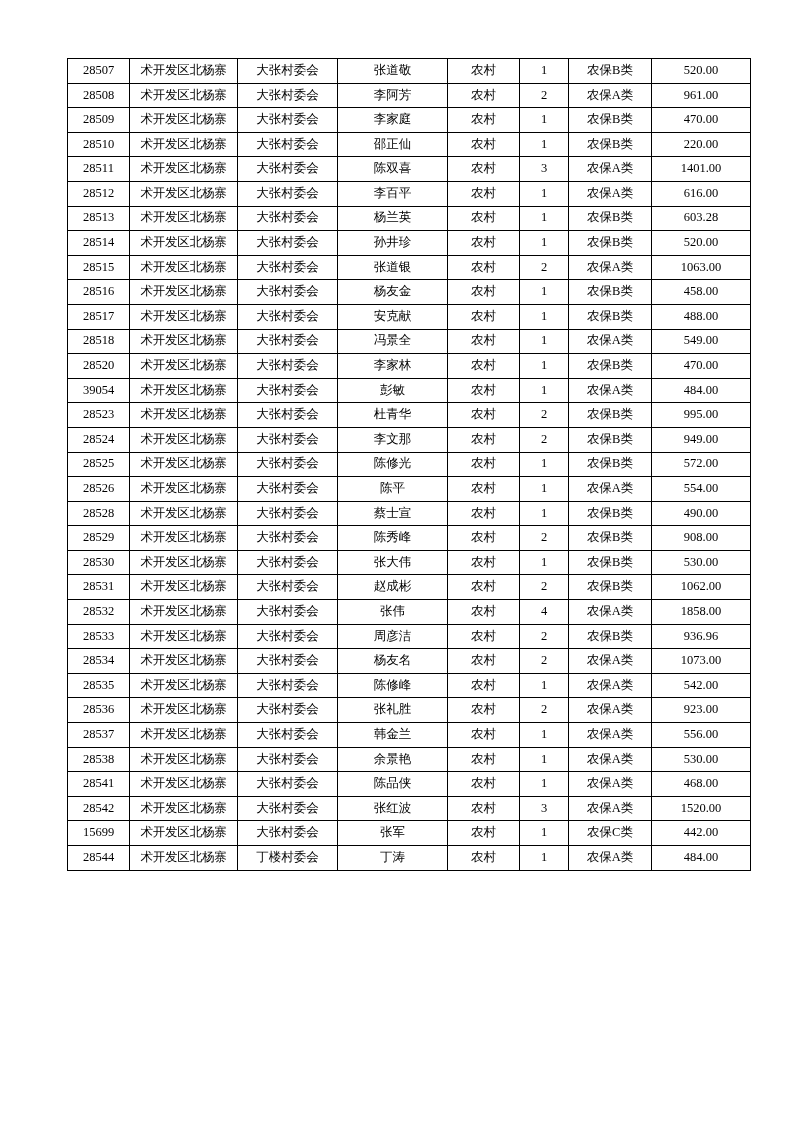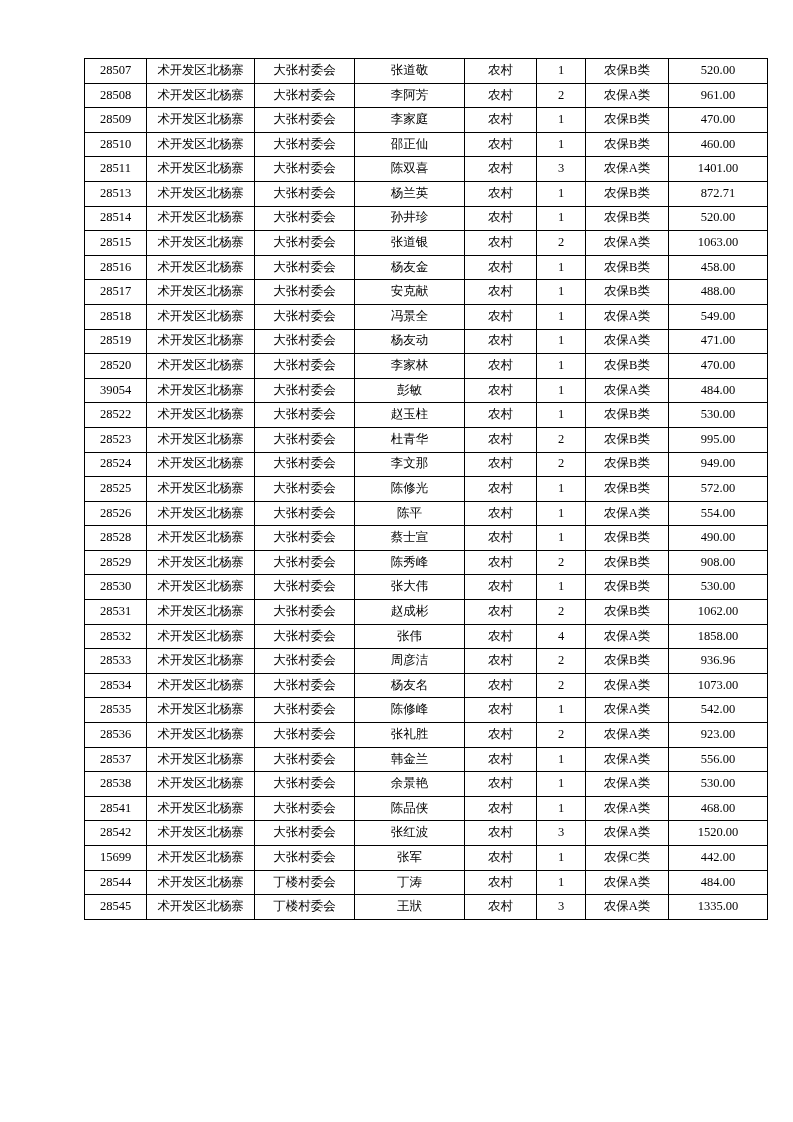--- a/index.html
+++ b/index.html
@@ -14,21 +14,20 @@
     color: #000000;
   }
   .page {
     position: relative;
     width: 631px;
     height: 1122px;
     box-sizing: border-box;
     padding-top: 58px;
     padding-left: 67px;
     padding-right: 100px;
-    margin-left: 17px;
   }
   table.data-table {
     border-collapse: collapse;
     table-layout: fixed;
     width: 659px;
   }
   table.data-table td {
     border: 1px solid #000000;
     height: 23.6px;
     font-size: 12.5px;
@@ -104,41 +103,51 @@
           <td class="cell-amount">470.00</td>
         </tr>
         <tr>
           <td>28510</td>
           <td class="cell-town">术开发区北杨寨</td>
           <td>大张村委会</td>
           <td>邵正仙</td>
           <td>农村</td>
           <td>1</td>
           <td>农保B类</td>
-          <td class="cell-amount">460.00</td>
+          <td class="cell-amount">220.00</td>
         </tr>
         <tr>
           <td>28511</td>
           <td class="cell-town">术开发区北杨寨</td>
           <td>大张村委会</td>
           <td>陈双喜</td>
           <td>农村</td>
           <td>3</td>
           <td>农保A类</td>
           <td class="cell-amount">1401.00</td>
         </tr>
         <tr>
+          <td>28512</td>
+          <td class="cell-town">术开发区北杨寨</td>
+          <td>大张村委会</td>
+          <td>李百平</td>
+          <td>农村</td>
+          <td>1</td>
+          <td>农保A类</td>
+          <td class="cell-amount">616.00</td>
+        </tr>
+        <tr>
           <td>28513</td>
           <td class="cell-town">术开发区北杨寨</td>
           <td>大张村委会</td>
           <td>杨兰英</td>
           <td>农村</td>
           <td>1</td>
           <td>农保B类</td>
-          <td class="cell-amount">872.71</td>
+          <td class="cell-amount">603.28</td>
         </tr>
         <tr>
           <td>28514</td>
           <td class="cell-town">术开发区北杨寨</td>
           <td>大张村委会</td>
           <td>孙井珍</td>
           <td>农村</td>
           <td>1</td>
           <td>农保B类</td>
           <td class="cell-amount">520.00</td>
@@ -177,58 +186,38 @@
           <td>28518</td>
           <td class="cell-town">术开发区北杨寨</td>
           <td>大张村委会</td>
           <td>冯景全</td>
           <td>农村</td>
           <td>1</td>
           <td>农保A类</td>
           <td class="cell-amount">549.00</td>
         </tr>
         <tr>
-          <td>28519</td>
-          <td class="cell-town">术开发区北杨寨</td>
-          <td>大张村委会</td>
-          <td>杨友动</td>
-          <td>农村</td>
-          <td>1</td>
-          <td>农保A类</td>
-          <td class="cell-amount">471.00</td>
-        </tr>
-        <tr>
           <td>28520</td>
           <td class="cell-town">术开发区北杨寨</td>
           <td>大张村委会</td>
           <td>李家林</td>
           <td>农村</td>
           <td>1</td>
           <td>农保B类</td>
           <td class="cell-amount">470.00</td>
         </tr>
         <tr>
           <td>39054</td>
           <td class="cell-town">术开发区北杨寨</td>
           <td>大张村委会</td>
           <td>彭敏</td>
           <td>农村</td>
           <td>1</td>
           <td>农保A类</td>
           <td class="cell-amount">484.00</td>
-        </tr>
-        <tr>
-          <td>28522</td>
-          <td class="cell-town">术开发区北杨寨</td>
-          <td>大张村委会</td>
-          <td>赵玉柱</td>
-          <td>农村</td>
-          <td>1</td>
-          <td>农保B类</td>
-          <td class="cell-amount">530.00</td>
         </tr>
         <tr>
           <td>28523</td>
           <td class="cell-town">术开发区北杨寨</td>
           <td>大张村委会</td>
           <td>杜青华</td>
           <td>农村</td>
           <td>2</td>
           <td>农保B类</td>
           <td class="cell-amount">995.00</td>
@@ -405,26 +394,16 @@
         </tr>
         <tr>
           <td>28544</td>
           <td class="cell-town">术开发区北杨寨</td>
           <td>丁楼村委会</td>
           <td>丁涛</td>
           <td>农村</td>
           <td>1</td>
           <td>农保A类</td>
           <td class="cell-amount">484.00</td>
-        </tr>
-        <tr>
-          <td>28545</td>
-          <td class="cell-town">术开发区北杨寨</td>
-          <td>丁楼村委会</td>
-          <td>王狀</td>
-          <td>农村</td>
-          <td>3</td>
-          <td>农保A类</td>
-          <td class="cell-amount">1335.00</td>
         </tr>
       </tbody>
   </table>
 </div>
 
 </body></html>

